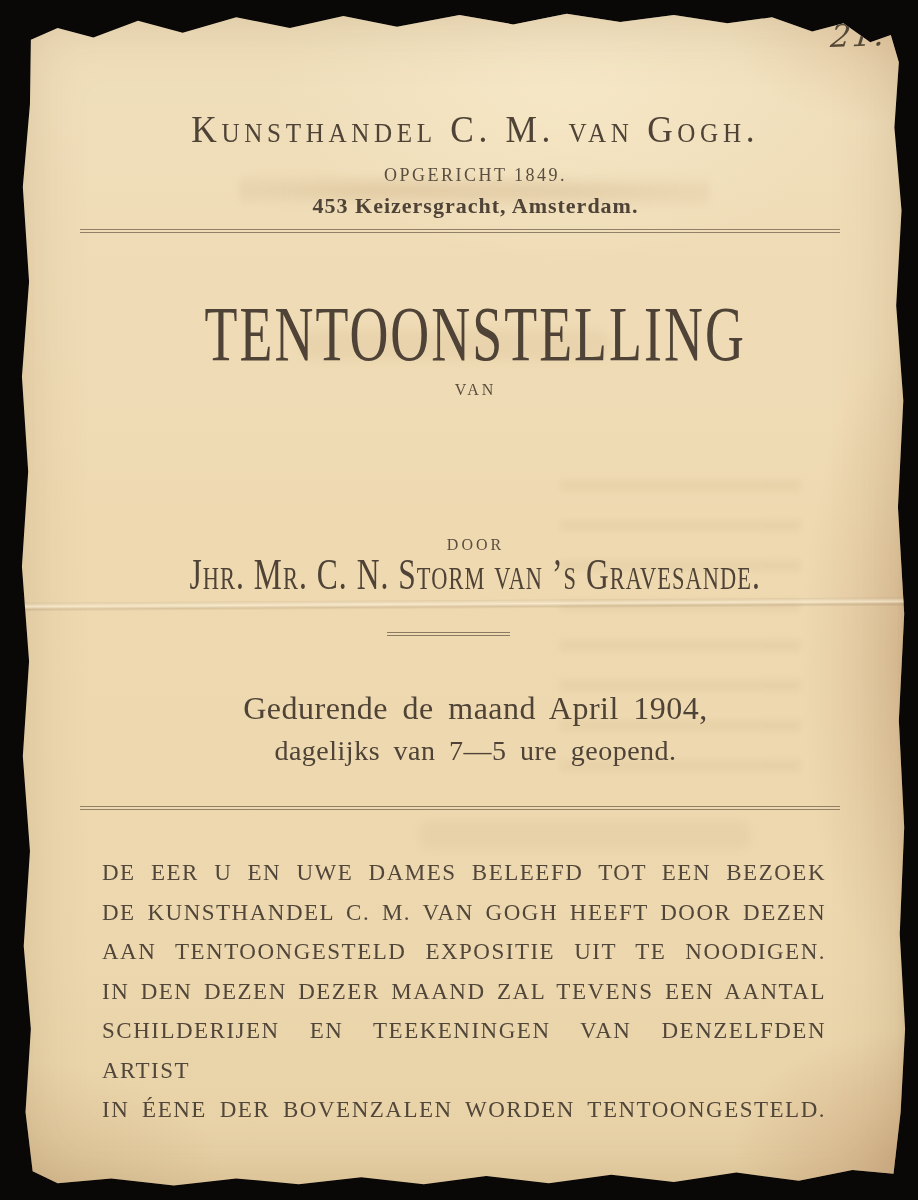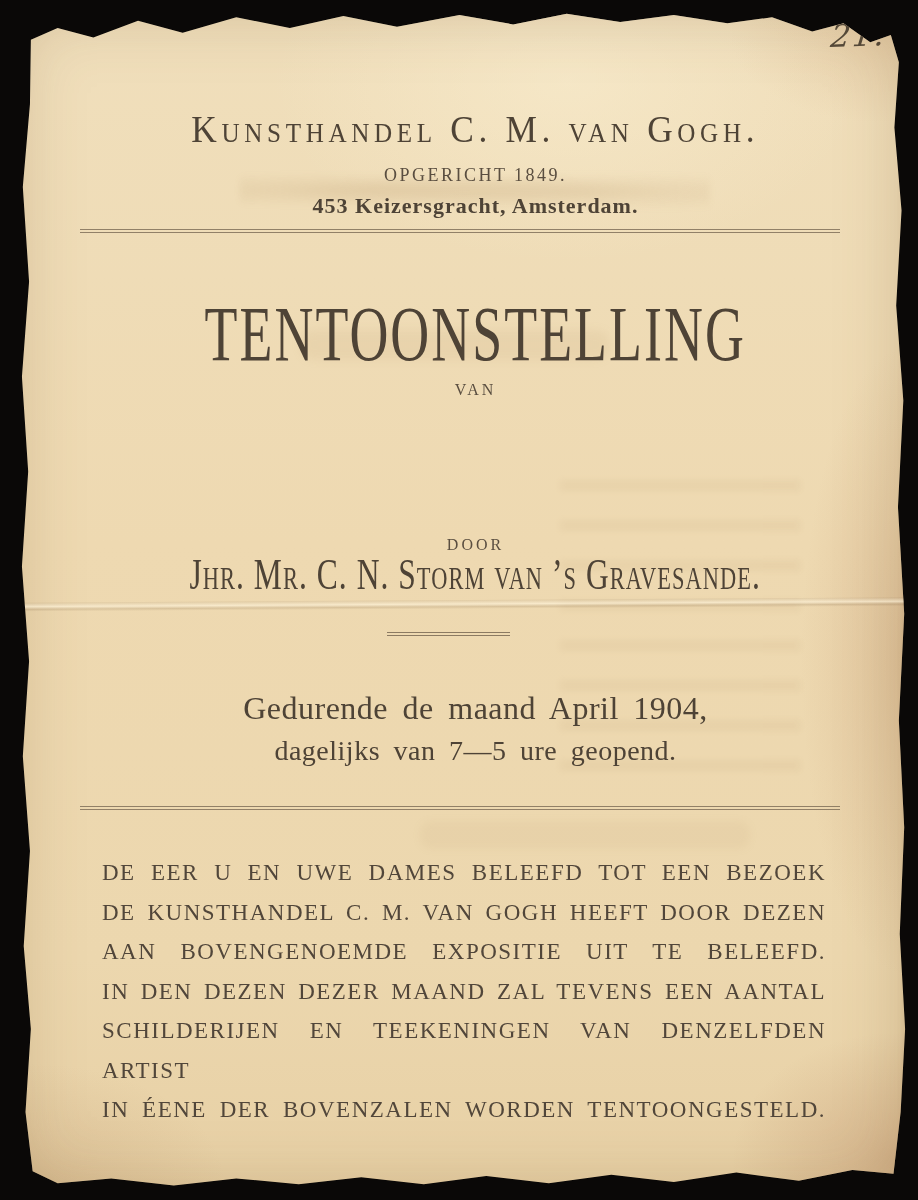--- a/index.html
+++ b/index.html
@@ -159,20 +159,20 @@
     <div class="double-rule rule-small"></div>
 
     <div class="abs schedule-period">Gedurende de maand April 1904,</div>
     <div class="abs schedule-hours">dagelijks van 7—5 ure geopend.</div>
 
     <div class="double-rule rule-body"></div>
 
     <div class="invitation">
       <div class="line">DE EER U EN UWE DAMES BELEEFD TOT EEN BEZOEK</div>
       <div class="line">DE KUNSTHANDEL C. M. VAN GOGH HEEFT DOOR DEZEN</div>
-      <div class="line">AAN BOVENGENOEMDE EXPOSITIE UIT TE BELEEFD.</div>
+      <div class="line">AAN TENTOONGESTELD EXPOSITIE UIT TE NOODIGEN.</div>
       <div class="line">IN DEN DEZEN DEZER MAAND ZAL TEVENS EEN AANTAL</div>
       <div class="line">SCHILDERIJEN EN TEEKENINGEN VAN DENZELFDEN ARTIST</div>
       <div class="line">IN ÉENE DER BOVENZALEN WORDEN TENTOONGESTELD.</div>
     </div>
 
   </div>
 </div>
 
 </body></html>

